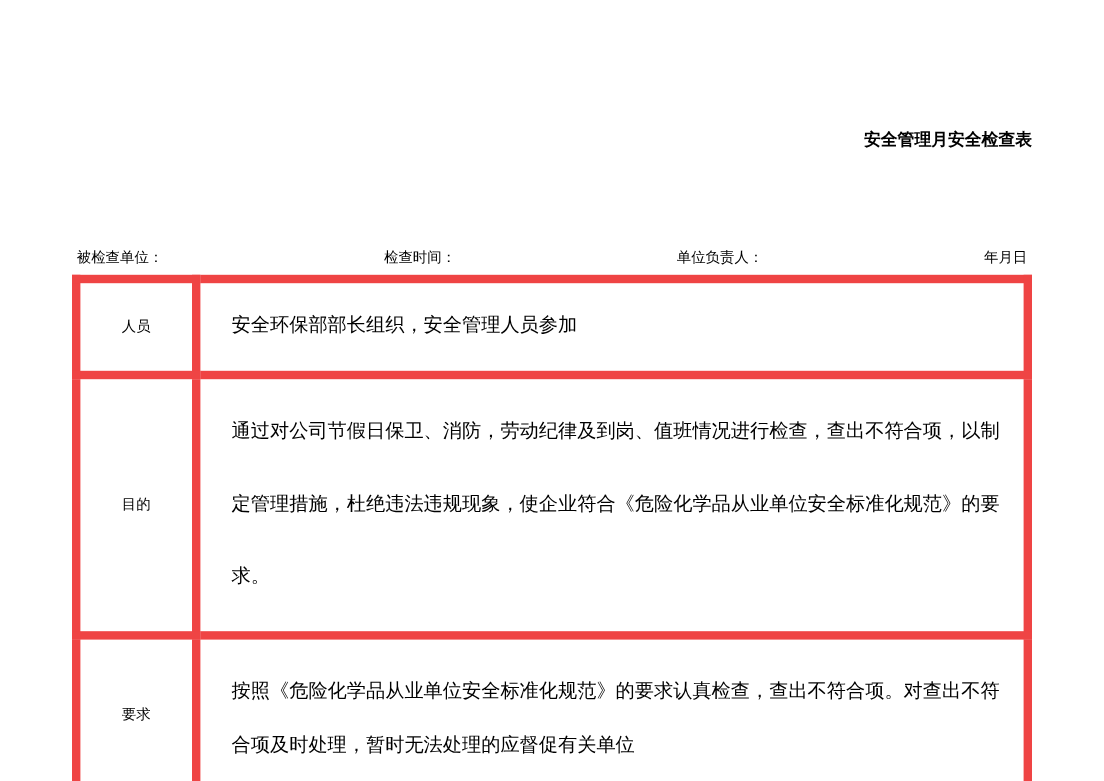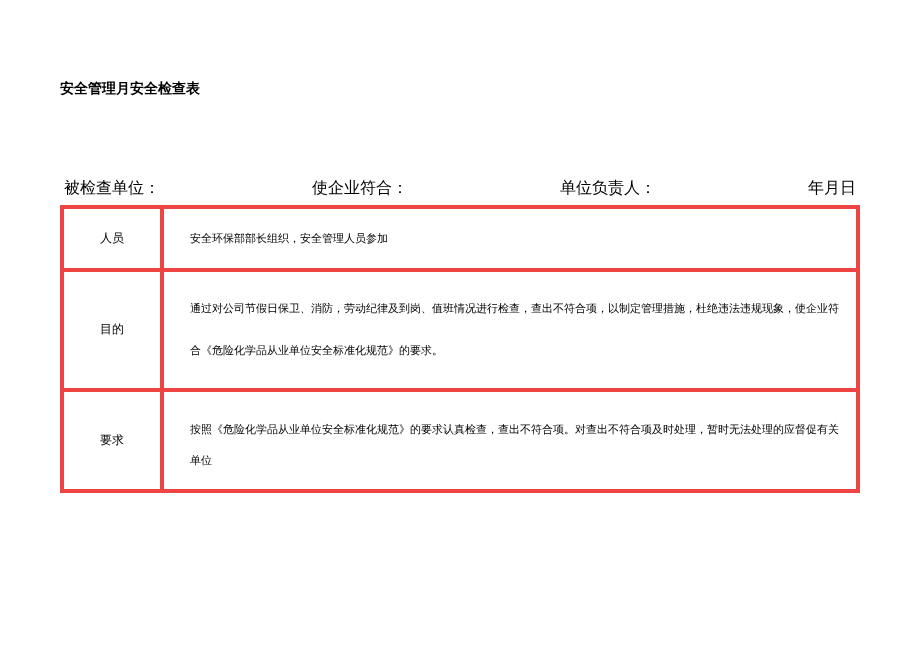--- a/index.html
+++ b/index.html
@@ -13,53 +13,53 @@
       background: #ffffff;
       font-family: "SimSun", "宋体", serif;
       font-size: 12px;
       color: #000;
       padding: 0;
     }
     .page {
       padding: 30px 60px;
     }
     .title {
-      text-align: left;
+      text-align: right;
       font-size: 14px;
       font-weight: bold;
-      margin-top: 50px;
+      margin-top: 78px;
       margin-bottom: 80px;
     }
     .header-line {
       display: flex;
       justify-content: space-between;
-      font-size: 16px;
+      font-size: 12px;
       margin-bottom: 6px;
       padding: 0 4px;
     }
     .header-line .label {
       white-space: nowrap;
     }
     table {
       width: 100%;
       border-collapse: collapse;
       table-layout: fixed;
     }
     td {
-      border: 4px solid #ef4444;
+      border: 7px solid #ef4444;
       vertical-align: middle;
       padding: 0;
     }
     .col-label {
       width: 100px;
       text-align: center;
       font-size: 12px;
     }
     .col-content {
-      font-size: 11px;
+      font-size: 16px;
       line-height: 2.8;
       padding: 14px 16px 14px 26px;
       text-indent: 0;
     }
     .row-1 .col-label { height: 56px; }
     .row-2 .col-label { height: 120px; margin-top: 48px; }
     .row-3 .col-label { height: 70px; }
     .row-2 .col-content {
       line-height: 3.8;
     }
@@ -69,21 +69,21 @@
   </style>
 </head>
 <body>
 
 <div class="page">
 
   <div class="title">安全管理月安全检查表</div>
 
   <div class="header-line">
     <span class="label">被检查单位：</span>
-    <span class="label">使企业符合：</span>
+    <span class="label">检查时间：</span>
     <span class="label">单位负责人：</span>
     <span class="label">年月日</span>
   </div>
 
   <table>
     <tbody>
         <tr class="row-1">
       <td class="col-label">人员</td>
       <td class="col-content">安全环保部部长组织，安全管理人员参加</td>
     </tr>

